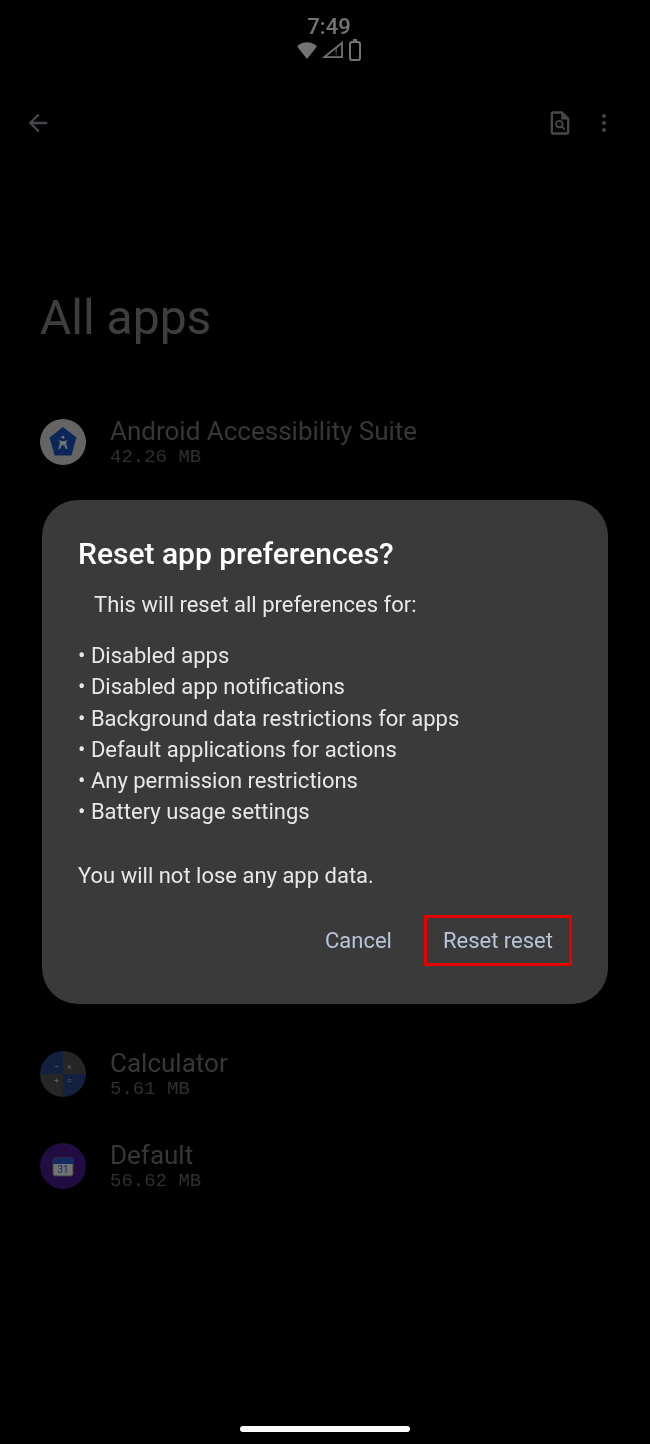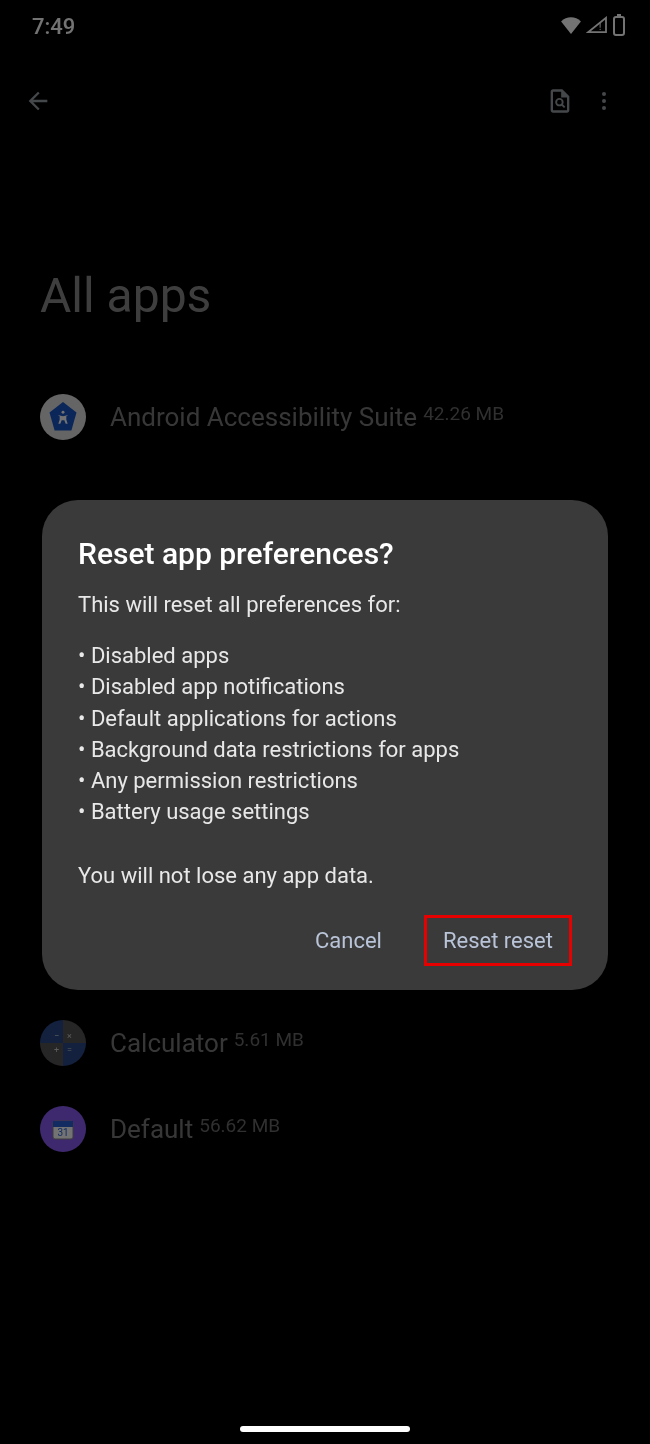--- a/index.html
+++ b/index.html
@@ -8,22 +8,23 @@
     height: 1444px;
     background: #000;
     font-family: Roboto, "Segoe UI", Arial, sans-serif;
     color: #e4e4e4;
     overflow: hidden;
     position: relative;
   }
   .status-bar {
     display: flex;
     justify-content: space-between;
-    align-items: flex-start;
+    align-items: center;
     padding: 14px 24px 10px 32px;
+    flex-direction: column;
   }
   .status-time {
     font-size: 22px;
     font-weight: 500;
     color: #fff;
   }
   .status-icons {
     display: flex;
     align-items: center;
     gap: 4px;
@@ -59,62 +60,62 @@
     gap: 24px;
     padding: 20px 0;
   }
   .app-icon {
     width: 46px; height: 46px;
     border-radius: 50%;
     display: flex; align-items: center; justify-content: center;
     font-size: 22px;
     flex-shrink: 0;
   }
-  .app-text { display: flex; flex-direction: row; gap: 6px; }
+  .app-text { display: flex; flex-direction: column; }
   .app-name { font-size: 26px; color: #7a7a7a; }
-  .app-size { font-size: 19px; color: #6a6a6a; }
+  .app-size { font-size: 19px; color: #6a6a6a; font-family: Liberation Mono, monospace; }
   .dim-layer {
     position: absolute;
     inset: 0;
     background: rgba(0,0,0,0.55);
     pointer-events: none;
   }
   .dialog {
     position: absolute;
     left: 42px;
     right: 42px;
     top: 500px;
     background: #3a3a3a;
     border-radius: 36px;
-    padding: 36px 36px 24px 36px;
+    padding: 36px 36px 38px 36px;
     color: #e8e8e8;
   }
   .dialog-title {
     font-size: 30px;
     font-weight: 500;
     color: #fff;
     margin-bottom: 18px;
   }
   .dialog-body {
     font-size: 22px;
     line-height: 1.42;
     color: #e8e8e8;
   }
-  .dialog-body .intro { margin-bottom: 20px; }
+  .dialog-body .intro { margin-bottom: 20px; margin-left: 16px; }
   .dialog-body ul {
     list-style: none;
     margin-bottom: 32px;
   }
   .dialog-body ul li::before {
     content: "• ";
   }
   .dialog-actions {
     display: flex;
     justify-content: flex-end;
-    gap: 24px;
+    gap: 14px;
     margin-top: 24px;
   }
   .dialog-btn {
     font-size: 22px;
     color: #b9c4d8;
     background: none;
     border: none;
     padding: 12px 18px;
     cursor: pointer;
     font-family: inherit;
@@ -132,21 +133,21 @@
     height: 6px;
     background: #fff;
     border-radius: 3px;
   }
   svg { display: block; }
 
   
   .icon-accessibility { background: #e0e0e0; }
   .icon-accessibility-inner { width:30px; height:30px; background:#1a56c4; clip-path: polygon(50% 0%, 95% 35%, 78% 95%, 22% 95%, 5% 35%); display:flex; align-items:center; justify-content:center; }
   .icon-calculator { background: conic-gradient(#555 0 90deg, #2a4a8a 90deg 180deg, #555 180deg 270deg, #2a4a8a 270deg 360deg); color:#ccc; font-size:16px; }
-  .icon-calendar { background:#8b5cf6; }
+  .icon-calendar { background:#4c1d95; }
   .icon-camera { background:#ddd; }
 </style>
 </head>
 <body>
 
 <div class="status-bar">
   <div class="status-time">7:49</div>
   <div class="status-icons">
     <span>
       <svg width="22" height="18" viewBox="0 0 24 20">
@@ -250,22 +251,22 @@
 
 <div class="dim-layer"></div>
 
 <div class="dialog">
   <div class="dialog-title">Reset app preferences?</div>
   <div class="dialog-body">
     <div class="intro">This will reset all preferences for:</div>
     <ul>
       <li>Disabled apps</li>
       <li>Disabled app notifications</li>
+      <li>Background data restrictions for apps</li>
       <li>Default applications for actions</li>
-      <li>Background data restrictions for apps</li>
       <li>Any permission restrictions</li>
       <li>Battery usage settings</li>
     </ul>
     <div>You will not lose any app data.</div>
   </div>
   <div class="dialog-actions">
     <button class="dialog-btn">Cancel</button>
     <span class="highlight-box">
       <button class="dialog-btn" style="padding:2px 4px">Reset reset</button>
     </span>

